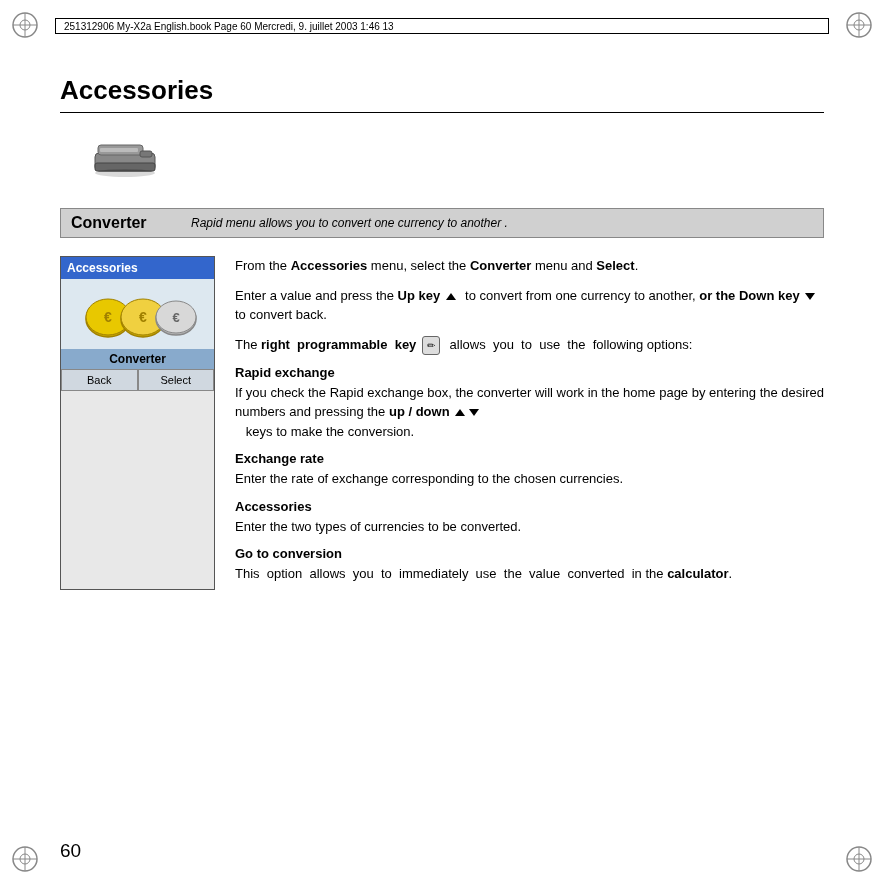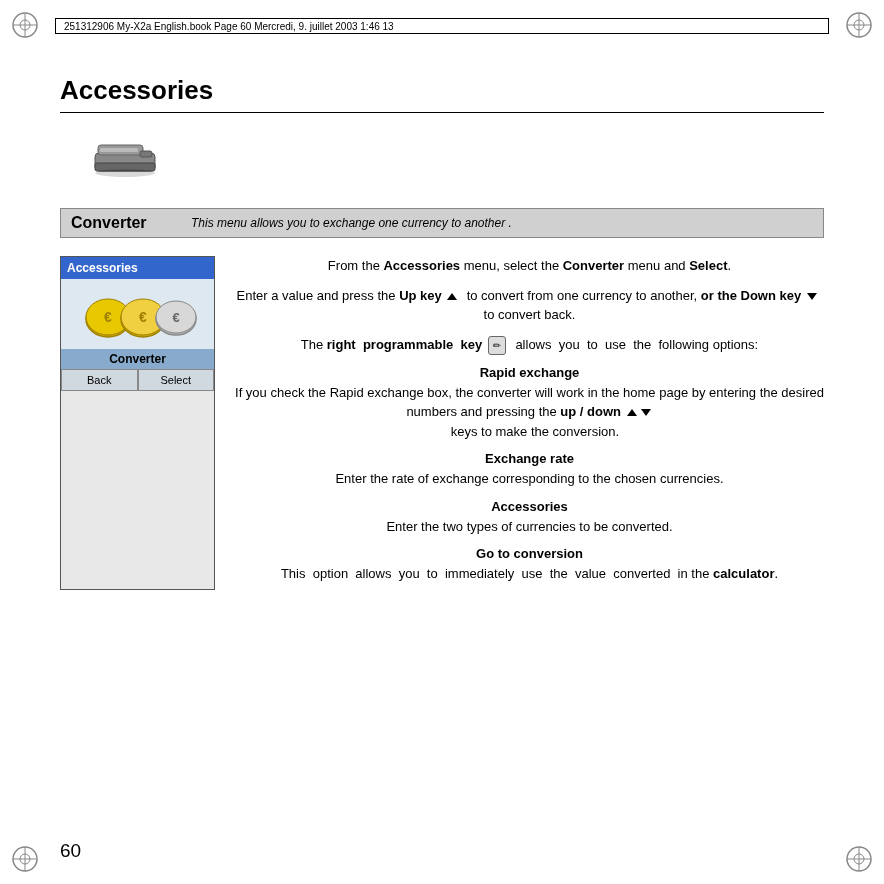--- a/index.html
+++ b/index.html
@@ -140,21 +140,20 @@
       text-align: center;
       padding: 4px 2px;
       border: 1px solid #888;
       font-size: 11px;
       background: #d0d8e0;
     }
 
     
     .right-col {
       flex: 1;
-      text-align: center;
     }
     .right-col p {
       margin-bottom: 10px;
       line-height: 1.5;
       font-size: 13px;
     }
     .right-col .bold { font-weight: bold; }
 
     .section-heading {
       font-weight: bold;
@@ -271,21 +270,21 @@
       <rect x="10" y="15" width="38" height="4" rx="1" fill="#bbb"></rect>
 
       <rect x="50" y="18" width="12" height="6" rx="2" fill="#777" stroke="#555" stroke-width="1"></rect>
 
       <ellipse cx="35" cy="40" rx="30" ry="4" fill="rgba(0,0,0,0.15)"></ellipse>
     </svg>
   </div>
 
   <div class="converter-banner">
     <span class="banner-title">Converter</span>
-    <span class="banner-desc">This menu allows you to exchange one currency to another .</span>
+    <span class="banner-desc">Rapid menu allows you to convert one currency to another .</span>
   </div>
 
   <div class="two-col">
 
     <div class="phone-screen">
       <div class="phone-title-bar">Accessories</div>
       <div class="phone-body">
 
         <svg width="120" height="60" viewBox="0 0 120 60" xmlns="http://www.w3.org/2000/svg">
 

